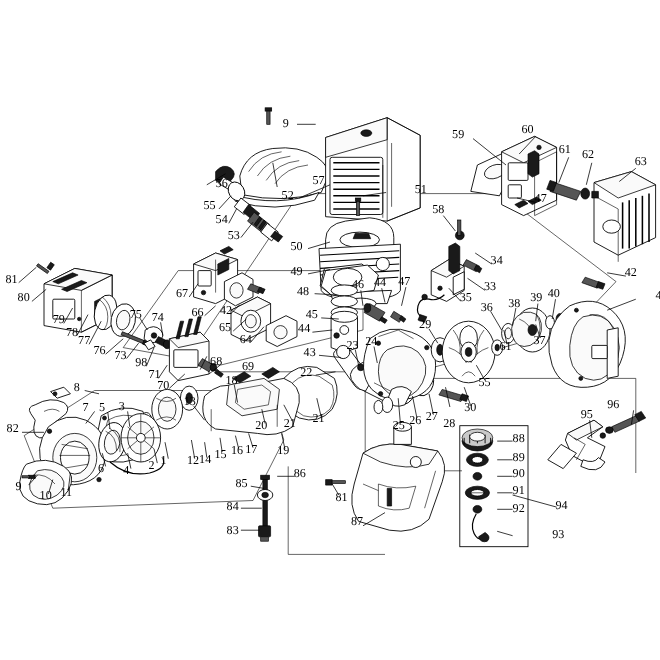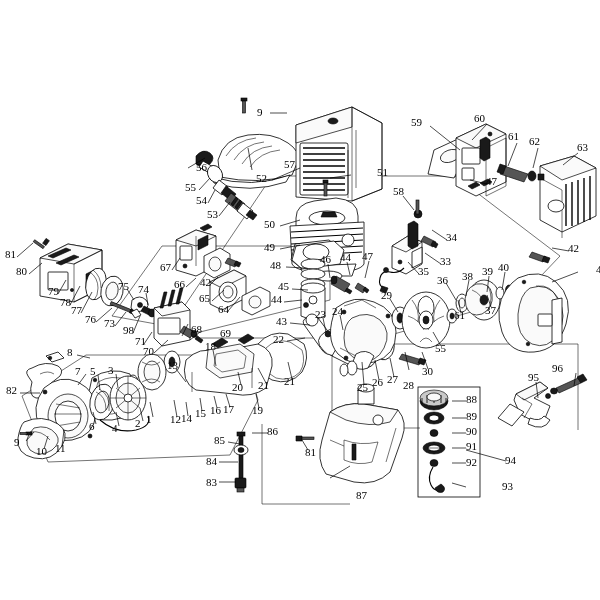--- a/index.html
+++ b/index.html
@@ -733,17 +733,17 @@
       <div class="cal" style="left: 305px; top: 447px;">81</div>
       <div class="cal" style="left: 466px; top: 426px;">90</div>
       <div class="cal" style="left: 466px; top: 441px;">91</div>
       <div class="cal" style="left: 505px; top: 455px;">94</div>
       <div class="cal" style="left: 14px; top: 437px;">9</div>
       <div class="cal" style="left: 36px; top: 446px;">10</div>
       <div class="cal" style="left: 55px; top: 443px;">11</div>
       <div class="cal" style="left: 206px; top: 456px;">84</div>
       <div class="cal" style="left: 466px; top: 457px;">92</div>
       <div class="cal" style="left: 206px; top: 477px;">83</div>
-      <div class="cal" style="left: 319px; top: 490px; margin-left: 37px;">87</div>
+      <div class="cal" style="left: 319px; top: 469px;">87</div>
       <div class="cal" style="left: 466px; top: 481px; margin-left: 36px;">93</div>
     </div>
 
 </div>
 
 </body></html>

